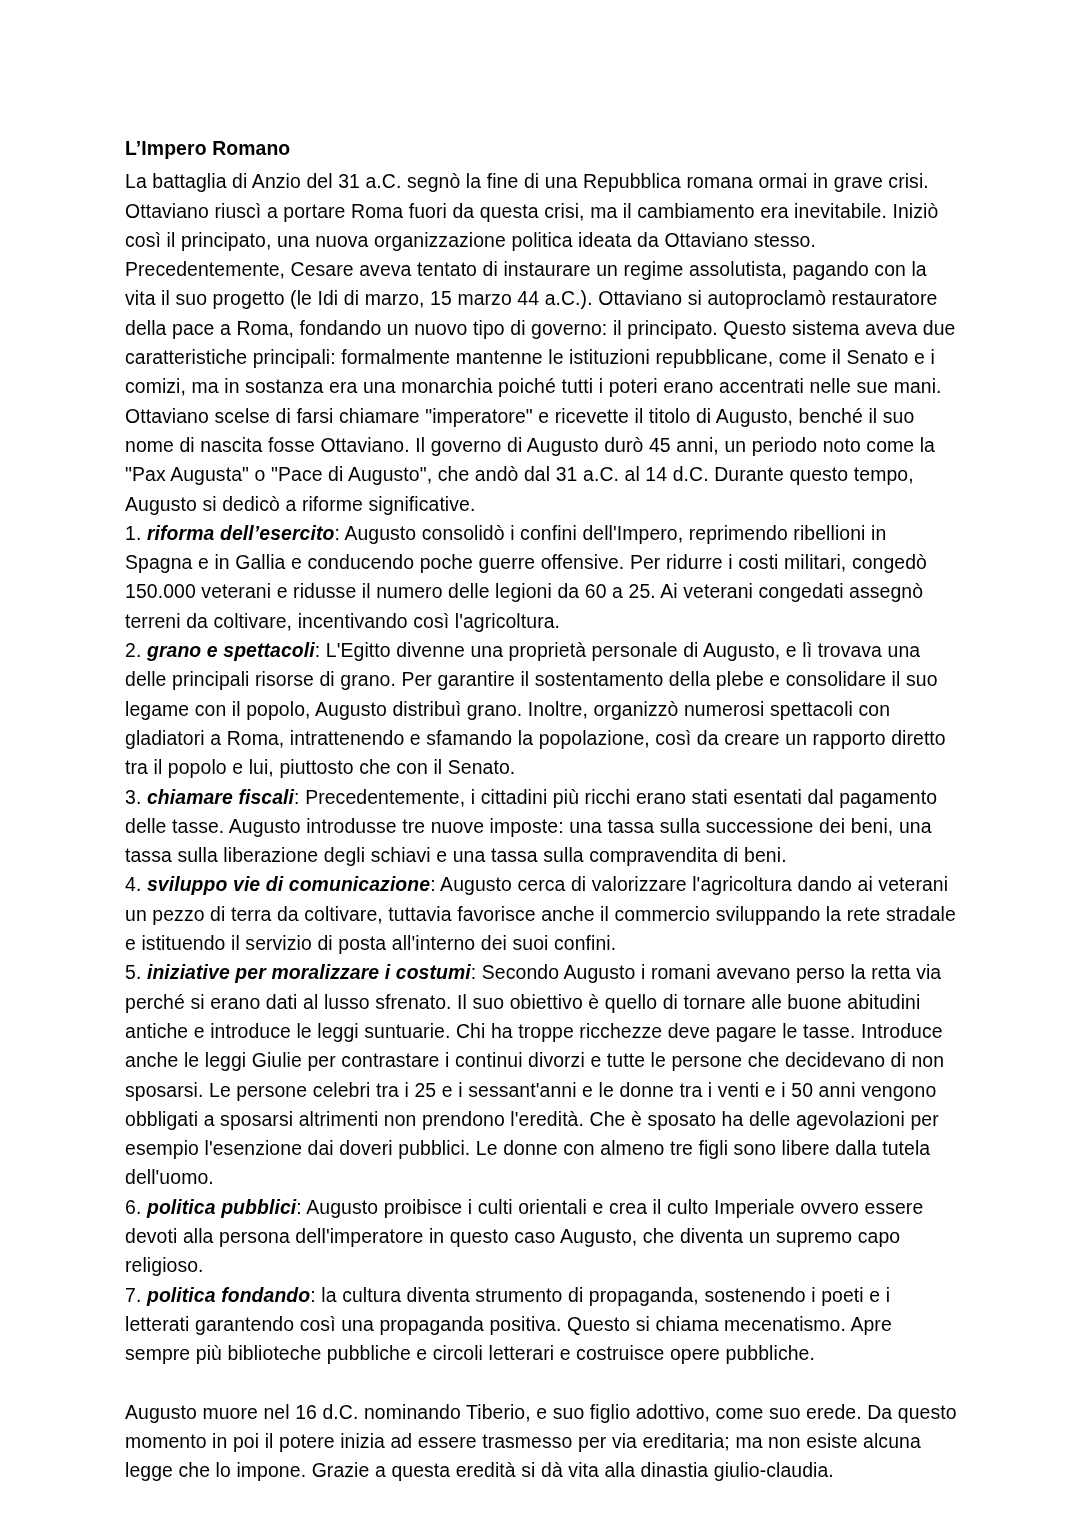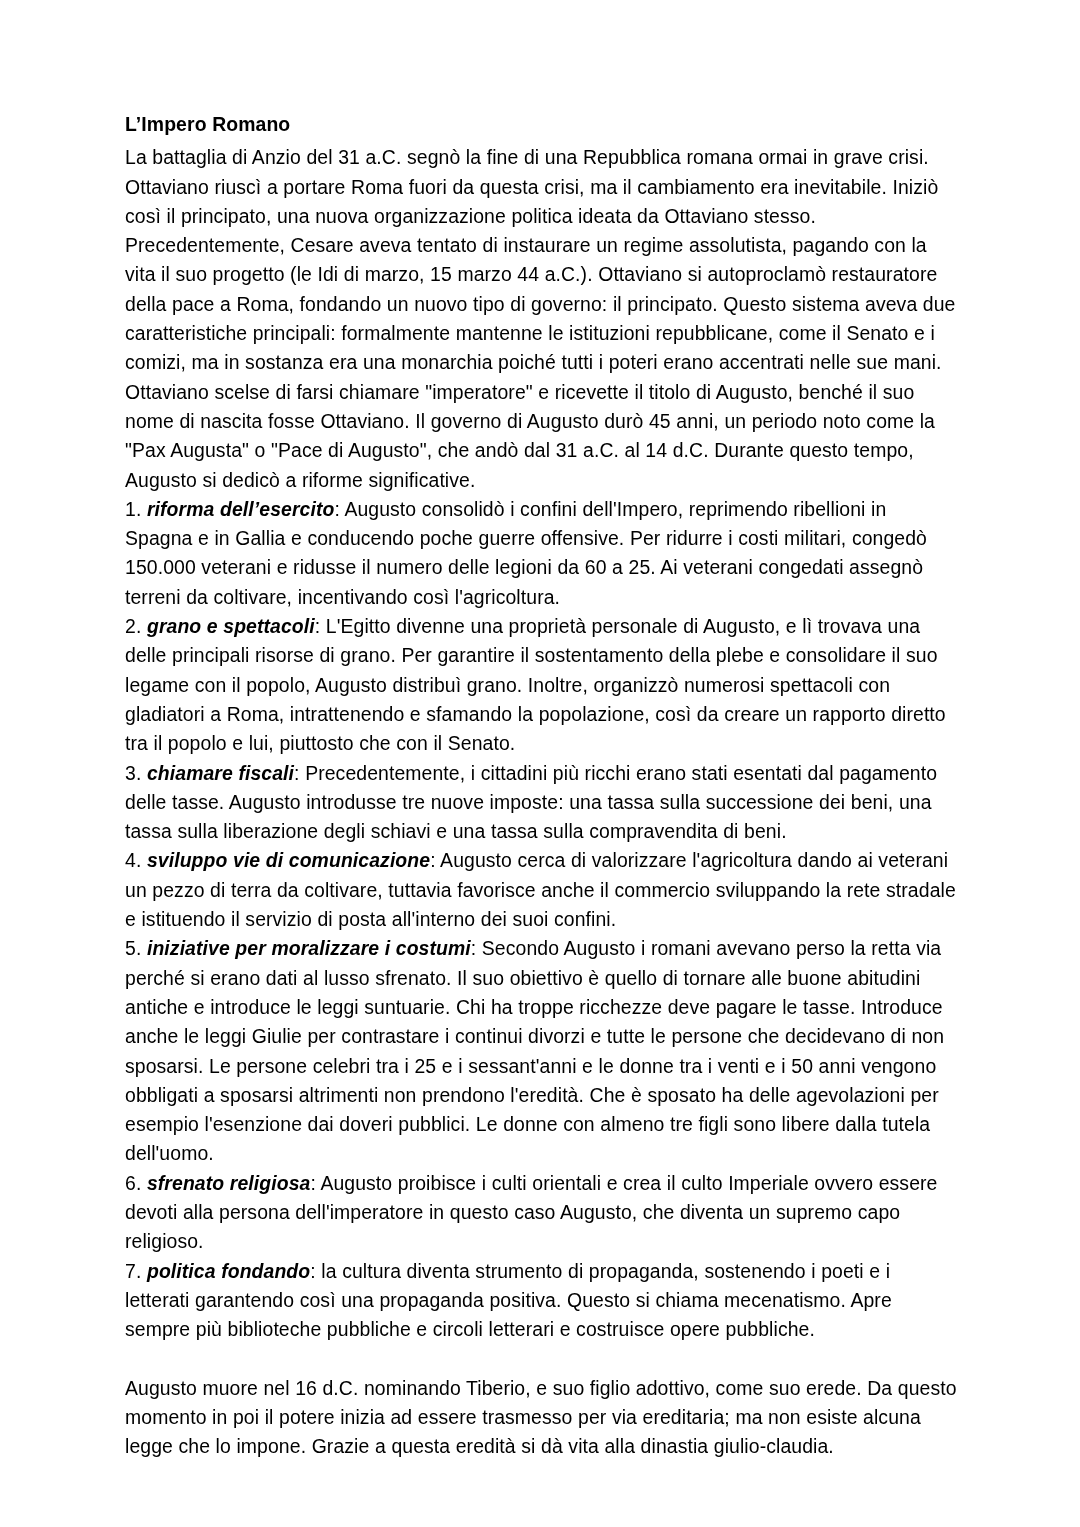--- a/index.html
+++ b/index.html
@@ -16,21 +16,21 @@
     position: relative;
     width: 1080px;
     height: 1527px;
     background: #ffffff;
     overflow: hidden;
     box-sizing: border-box;
   }
   .doc-body {
     position: absolute;
     left: 125px;
-    top: 110px;
+    top: 134px;
     width: 833px;
     font-size: 19.4px;
     line-height: 29.3px;
     text-align: left;
     letter-spacing: 0.005em;
     word-spacing: 0.004em;
   }
   .para {
     margin: 0;
     padding: 0;
@@ -67,20 +67,20 @@
     <p class="reform-item"><span>1. </span><span class="lbl">riforma dell’esercito</span><span>: Augusto consolidò i confini dell'Impero, reprimendo ribellioni in Spagna e in Gallia e conducendo poche guerre offensive. Per ridurre i costi militari, congedò 150.000 veterani e ridusse il numero delle legioni da 60 a 25. Ai veterani congedati assegnò terreni da coltivare, incentivando così l'agricoltura.</span></p>
 
     <p class="reform-item"><span>2. </span><span class="lbl">grano e spettacoli</span><span>: L'Egitto divenne una proprietà personale di Augusto, e lì trovava una delle principali risorse di grano. Per garantire il sostentamento della plebe e consolidare il suo legame con il popolo, Augusto distribuì grano. Inoltre, organizzò numerosi spettacoli con gladiatori a Roma, intrattenendo e sfamando la popolazione, così da creare un rapporto diretto tra il popolo e lui, piuttosto che con il Senato.</span></p>
 
     <p class="reform-item"><span>3. </span><span class="lbl">chiamare fiscali</span><span>: Precedentemente, i cittadini più ricchi erano stati esentati dal pagamento delle tasse. Augusto introdusse tre nuove imposte: una tassa sulla successione dei beni, una tassa sulla liberazione degli schiavi e una tassa sulla compravendita di beni.</span></p>
 
     <p class="reform-item"><span>4. </span><span class="lbl">sviluppo vie di comunicazione</span><span>: Augusto cerca di valorizzare l'agricoltura dando ai veterani un pezzo di terra da coltivare, tuttavia favorisce anche il commercio sviluppando la rete stradale e istituendo il servizio di posta all'interno dei suoi confini.</span></p>
 
     <p class="reform-item"><span>5. </span><span class="lbl">iniziative per moralizzare i costumi</span><span>: Secondo Augusto i romani avevano perso la retta via perché si erano dati al lusso sfrenato. Il suo obiettivo è quello di tornare alle buone abitudini antiche e introduce le leggi suntuarie. Chi ha troppe ricchezze deve pagare le tasse. Introduce anche le leggi Giulie per contrastare i continui divorzi e tutte le persone che decidevano di non sposarsi. Le persone celebri tra i 25 e i sessant'anni e le donne tra i venti e i 50 anni vengono obbligati a sposarsi altrimenti non prendono l'eredità. Che è sposato ha delle agevolazioni per esempio l'esenzione dai doveri pubblici. Le donne con almeno tre figli sono libere dalla tutela dell'uomo.</span></p>
 
-    <p class="reform-item"><span>6. </span><span class="lbl">sfrenato religiosa</span><span>: Augusto proibisce i culti orientali e crea il culto Imperiale ovvero essere devoti alla persona dell'imperatore in questo caso Augusto, che diventa un supremo capo religioso.</span></p>
+    <p class="reform-item"><span>6. </span><span class="lbl">politica pubblici</span><span>: Augusto proibisce i culti orientali e crea il culto Imperiale ovvero essere devoti alla persona dell'imperatore in questo caso Augusto, che diventa un supremo capo religioso.</span></p>
 
     <p class="reform-item"><span>7. </span><span class="lbl">politica fondando</span><span>: la cultura diventa strumento di propaganda, sostenendo i poeti e i letterati garantendo così una propaganda positiva. Questo si chiama mecenatismo. Apre sempre più biblioteche pubbliche e circoli letterari e costruisce opere pubbliche.</span></p>
 
     <p class="para para-gap">Augusto muore nel 16 d.C. nominando Tiberio, e suo figlio adottivo, come suo erede. Da questo momento in poi il potere inizia ad essere trasmesso per via ereditaria; ma non esiste alcuna legge che lo impone. Grazie a questa eredità si dà vita alla dinastia giulio-claudia.</p>
 
   </div>
 </div>
 
 </body></html>

